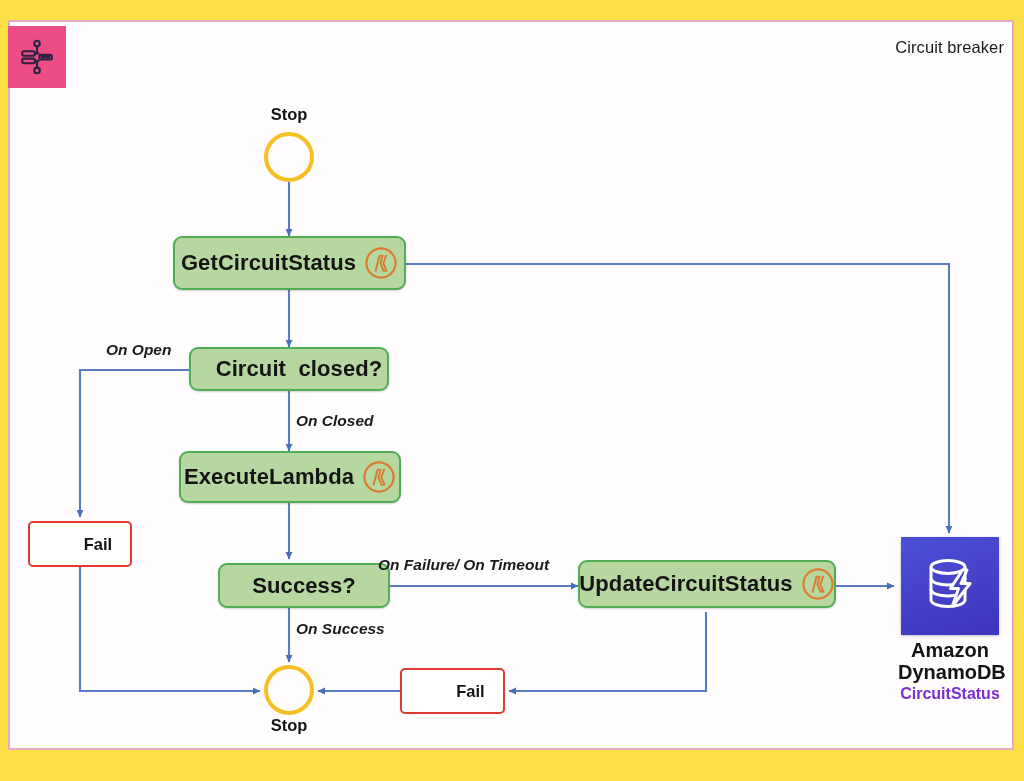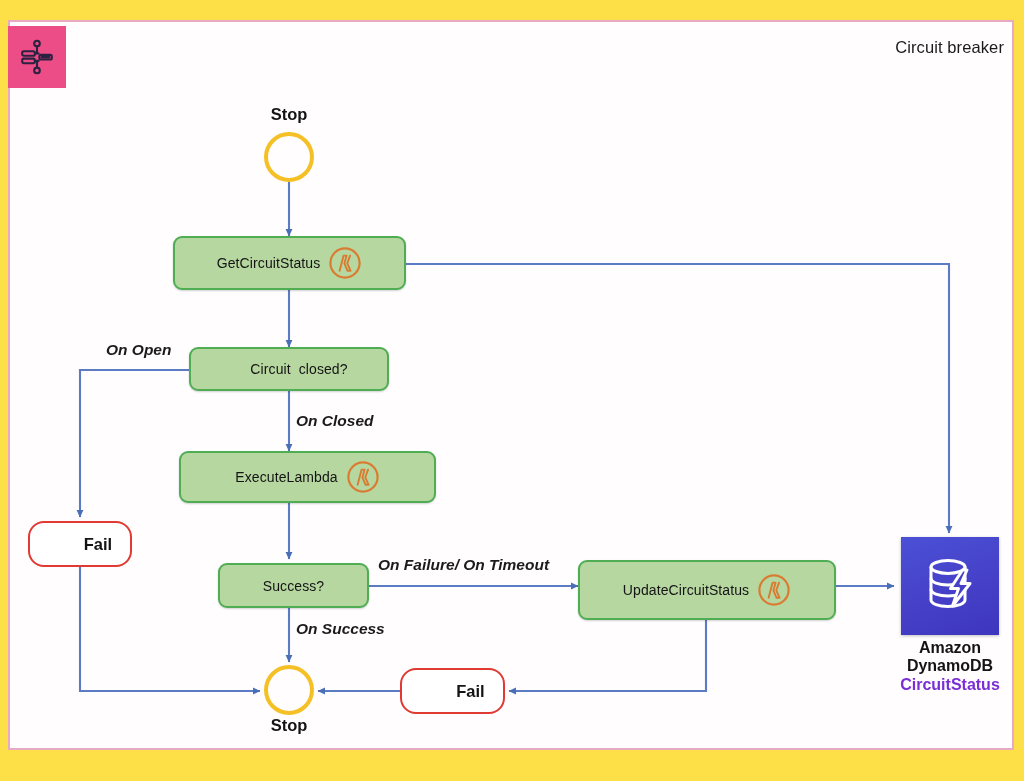--- a/index.html
+++ b/index.html
@@ -67,31 +67,31 @@
     align-items: center;
     justify-content: center;
   }
   .task {
     background: #b7d7a0;
     border: 2.5px solid #4fae54;
     border-radius: 9px;
     box-shadow: 0 1px 2px rgba(0,0,0,.18);
   }
   .task .label {
-    font-size: 14px;
-    font-weight: 400;
+    font-size: 22px;
+    font-weight: 700;
     color: #141414;
     letter-spacing: .1px;
     white-space: pre;
   }
   .task.has-icon .label { margin-right: 8px; }
   .fail {
     background: #ffffff;
     border: 2.5px solid #e03a33;
-    border-radius: 16px;
+    border-radius: 5px;
     padding-left: 36px;
   }
   .fail .label {
     font-size: 16.5px;
     font-weight: 700;
     color: #141414;
   }
   
   .terminal {
     position: absolute;
@@ -134,21 +134,21 @@
     height: 98px;
     background: linear-gradient(160deg,#4a51d6 0%,#4640c8 55%,#3d35bd 100%);
     display: flex;
     align-items: center;
     justify-content: center;
     margin: 0 auto;
     box-shadow: 0 1px 3px rgba(0,0,0,.25);
   }
   #dynamo-caption {
     margin-top: 4px;
-    font-size: 16px;
+    font-size: 20px;
     font-weight: 700;
     color: #141414;
     line-height: 1.12;
   }
   #dynamo-table {
     font-size: 16px;
     font-weight: 700;
     color: #7a2fd6;
     line-height: 1.2;
   }
@@ -220,35 +220,35 @@
         <circle cx="17" cy="17" r="14.6" fill="none" stroke="#d97c32" stroke-width="2.2"></circle>
         <path d="M11.6 24.8 L15.6 9.6 L18.6 9.6 L16.4 17.4 L19.6 24.8 L22.6 24.8 L19.3 17.3 L22.1 9.6" fill="none" stroke="#d97c32" stroke-width="1.9" stroke-linejoin="round" stroke-linecap="round"></path>
       </svg>
     </span>
   </div>
 
   <div class="node task" style="left:189px; top:347px; width:200px; height:44px;padding-left:20px;">
     <span class="label">Circuit  closed?</span>
   </div>
 
-  <div class="node task has-icon" style="left:179px; top:451px; width:257px; height:52px;">
+  <div class="node task has-icon" style="left:179px; top:451px; width:222px; height:52px;">
     <span class="label">ExecuteLambda</span>
     <span>
       <svg class="lambda-icon" viewBox="0 0 34 34" aria-hidden="true">
         <circle cx="17" cy="17" r="14.6" fill="none" stroke="#d97c32" stroke-width="2.2"></circle>
         <path d="M11.6 24.8 L15.6 9.6 L18.6 9.6 L16.4 17.4 L19.6 24.8 L22.6 24.8 L19.3 17.3 L22.1 9.6" fill="none" stroke="#d97c32" stroke-width="1.9" stroke-linejoin="round" stroke-linecap="round"></path>
       </svg>
     </span>
   </div>
 
-  <div class="node task" style="left:218px; top:563px; width:151px; height:45px;">
+  <div class="node task" style="left:218px; top:563px; width:172px; height:45px;">
     <span class="label">Success?</span>
   </div>
 
-  <div class="node task has-icon" style="left:578px; top:560px; width:258px; height:60px;">
+  <div class="node task has-icon" style="left:578px; top:560px; width:258px; height:48px;">
     <span class="label">UpdateCircuitStatus</span>
     <span>
       <svg class="lambda-icon" viewBox="0 0 34 34" aria-hidden="true">
         <circle cx="17" cy="17" r="14.6" fill="none" stroke="#d97c32" stroke-width="2.2"></circle>
         <path d="M11.6 24.8 L15.6 9.6 L18.6 9.6 L16.4 17.4 L19.6 24.8 L22.6 24.8 L19.3 17.3 L22.1 9.6" fill="none" stroke="#d97c32" stroke-width="1.9" stroke-linejoin="round" stroke-linecap="round"></path>
       </svg>
     </span>
   </div>
 
   <div class="node fail" style="left:28px; top:521px; width:104px; height:46px;">

